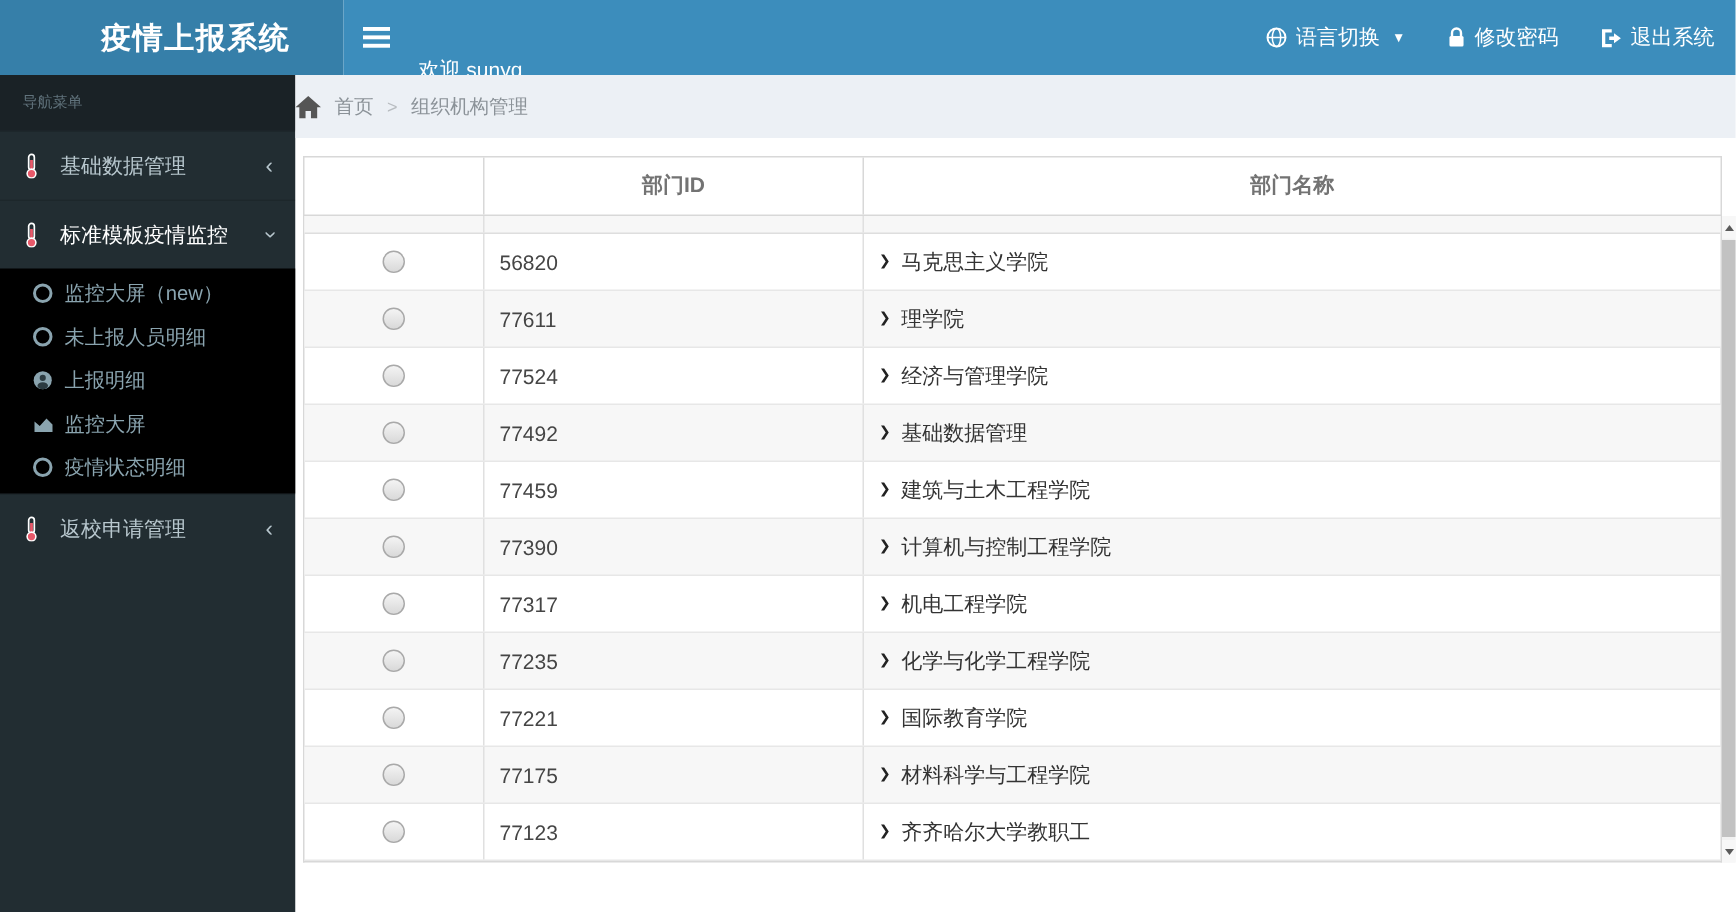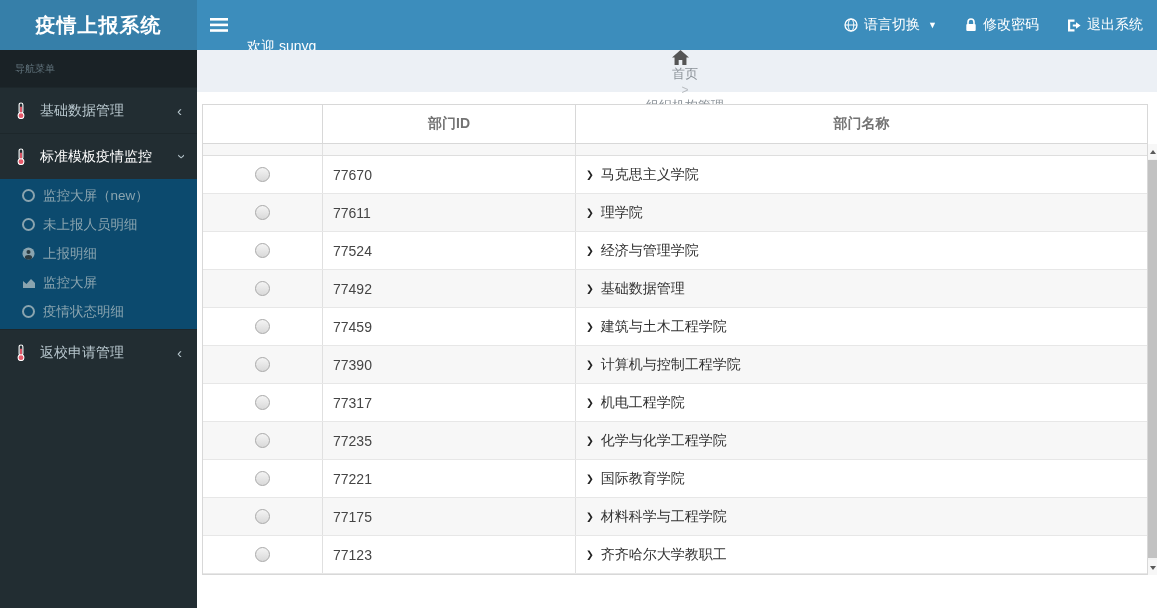--- a/index.html
+++ b/index.html
@@ -4,42 +4,42 @@
 <style>
   html,body{margin:0;padding:0;}
   body{
     width:1157px;height:608px;overflow:hidden;position:relative;
     font-family:"Liberation Sans","DejaVu Sans",sans-serif;
     background:#fff;font-size:14px;
   }
   
   .main-header{position:absolute;top:0;left:0;width:1157px;height:50px;display:flex;}
   .logo{width:197px;height:50px;background:#367fa9;color:#fff;font-size:20px;font-weight:bold;
-        display:flex;align-items:center;justify-content:center;letter-spacing:1px;flex:none;}
+        display:flex;align-items:center;justify-content:center;letter-spacing:1px;flex:none;padding-left:32px;}
   .navbar{flex:1;background:#3c8dbc;display:flex;align-items:center;color:#fff;overflow:hidden;}
   .hamburger{padding:0 13px;display:flex;align-items:center;height:50px;cursor:pointer;}
   .welcome{font-size:14px;margin-left:6px;margin-top:44px;}
   .nav-right{margin-left:auto;display:flex;align-items:center;height:50px;}
   .nav-item{display:flex;align-items:center;gap:6px;padding:12px 14px;height:50px;font-size:14px;cursor:pointer;white-space:nowrap;}
   .caret{font-size:9px;margin-left:2px;}
   
   .sidebar{position:absolute;top:50px;left:0;width:197px;height:558px;background:#222d32;}
   .sidebar-header{height:37px;line-height:37px;background:#1a2226;color:#61737c;font-size:10px;padding-left:15px;}
   .menu-item{height:45px;display:flex;align-items:center;padding:0 15px;color:#b8c7ce;font-size:14px;cursor:pointer;border-top:1px solid rgba(0,0,0,0.12);}
   .menu-item .mi-icon{width:25px;display:flex;align-items:center;flex:none;}
   .menu-item .mi-chevron{margin-left:auto;font-size:15px;color:#b8c7ce;line-height:1;}
   .menu-item.expanded{color:#fff;}
   .chev-down{display:inline-block;transform:rotate(-90deg);}
-  .submenu{background:#0c4a6e;padding:2px 0 3px 0;}
+  .submenu{background:#000000;padding:2px 0 3px 0;}
   .submenu-item{height:29px;display:flex;align-items:center;padding:0 5px 0 22px;color:#8aa4af;font-size:13.5px;cursor:pointer;}
   .submenu-item .mi-icon{width:21px;display:flex;align-items:center;flex:none;}
   .circle-o{width:9px;height:9px;border:2px solid #8aa4af;border-radius:50%;display:inline-block;}
   
   .content{position:absolute;top:50px;left:197px;width:960px;height:558px;background:#fff;}
-  .breadcrumb-bar{height:42px;background:#ecf0f5;display:flex;align-items:center;padding-left:16px;font-size:13px;color:#8b9298;flex-direction:column;}
+  .breadcrumb-bar{height:42px;background:#ecf0f5;display:flex;align-items:center;font-size:13px;color:#8b9298;}
   .bc-home{display:flex;align-items:center;margin-right:9px;}
   .bc-link{cursor:pointer;}
   .bc-sep{color:#b8bcc0;margin:0 9px;font-size:12px;}
   
   .grid{position:absolute;left:5px;top:54px;width:946px;box-sizing:border-box;}
   .thead{display:flex;height:40px;border:1px solid #d8d8d8;box-sizing:border-box;background:#fff;}
   .th{display:flex;align-items:center;justify-content:center;font-weight:bold;color:#737373;font-size:14px;box-sizing:border-box;height:100%;}
   .c1{width:120px;flex:none;}
   .c2{width:253px;flex:none;}
   .c3{flex:1;font-family:Liberation Mono, monospace;}
@@ -213,21 +213,21 @@
       <div class="trow sliver">
         <div class="td c1"></div>
           <div class="td c2"></div>
           <div class="td c3"></div>
       </div>
 
         <div class="trow">
           <div class="td c1">
             <span class="radio"></span>
           </div>
-          <div class="td c2">77670</div>
+          <div class="td c2">56820</div>
           <div class="td c3">
             <span class="row-chev">❯</span>
             <span>马克思主义学院</span>
           </div>
         </div>
 
         <div class="trow">
           <div class="td c1">
             <span class="radio"></span>
           </div>

